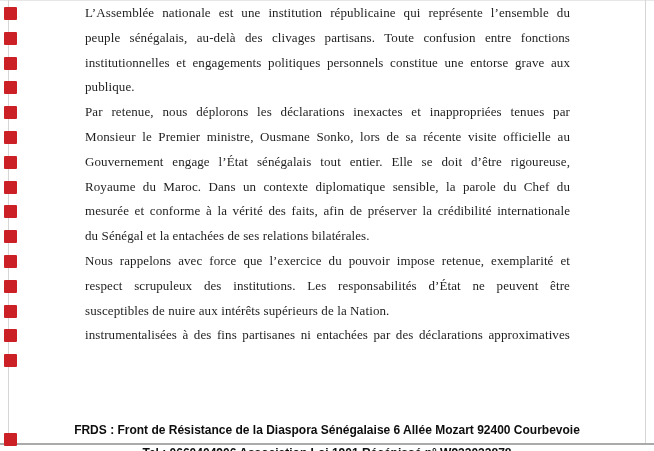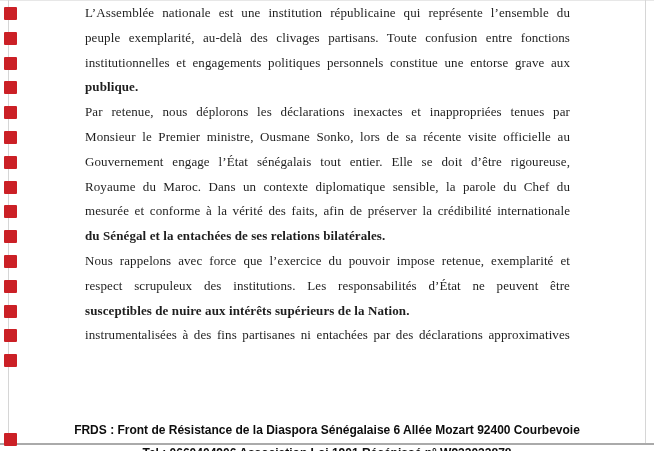--- a/index.html
+++ b/index.html
@@ -13,21 +13,21 @@
   .border-left{position:absolute;left:8px;top:0;width:1px;height:443px;background:#d6d6d6;}
   .border-right{position:absolute;left:645px;top:0;width:1px;height:443px;background:#d6d6d6;}
   .bottom-rule{position:absolute;left:0;top:443px;width:654px;height:2px;background:#aaaaaa;}
   
   .text-col{position:absolute;left:85px;top:1px;width:485px;}
   .line{
     height:24.8px;line-height:24.8px;font-size:13px;color:#1e1e1e;
     text-align:justify;text-align-last:justify;-moz-text-align-last:justify;
     white-space:nowrap;letter-spacing:0.1px;
   }
-  .line.last{text-align-last:left;font-weight:bold;-moz-text-align-last:left;}
+  .line.last{text-align-last:left;-moz-text-align-last:left;}
   
   .marker{position:absolute;left:4px;width:13px;height:13px;border-radius:1px;}
   
   .footer{
     position:absolute;left:0;top:420px;width:654px;text-align:center;
     font-family:"Liberation Sans","DejaVu Sans",sans-serif;
     font-weight:700;font-size:12px;color:#0d0d0d;line-height:20px;
   }
   .footer .f2{margin-top:3px;}
 </style>
@@ -35,21 +35,21 @@
 <body>
 
 <div class="page">
   <div class="border-top"></div>
   <div class="border-left"></div>
   <div class="border-right"></div>
   <div class="bottom-rule"></div>
 
   <div class="text-col">
       <div class="line">L’Assemblée nationale est une institution républicaine qui représente l’ensemble du</div>
-      <div class="line">peuple exemplarité, au-delà des clivages partisans. Toute confusion entre fonctions</div>
+      <div class="line">peuple sénégalais, au-delà des clivages partisans. Toute confusion entre fonctions</div>
       <div class="line">institutionnelles et engagements politiques personnels constitue une entorse grave aux</div>
       <div class="line last">publique.</div>
       <div class="line">Par retenue, nous déplorons les déclarations inexactes et inappropriées tenues par</div>
       <div class="line">Monsieur le Premier ministre, Ousmane Sonko, lors de sa récente visite officielle au</div>
       <div class="line">Gouvernement engage l’État sénégalais tout entier. Elle se doit d’être rigoureuse,</div>
       <div class="line">Royaume du Maroc. Dans un contexte diplomatique sensible, la parole du Chef du</div>
       <div class="line">mesurée et conforme à la vérité des faits, afin de préserver la crédibilité internationale</div>
       <div class="line last">du Sénégal et la entachées de ses relations bilatérales.</div>
       <div class="line">Nous rappelons avec force que l’exercice du pouvoir impose retenue, exemplarité et</div>
       <div class="line">respect scrupuleux des institutions. Les responsabilités d’État ne peuvent être</div>

